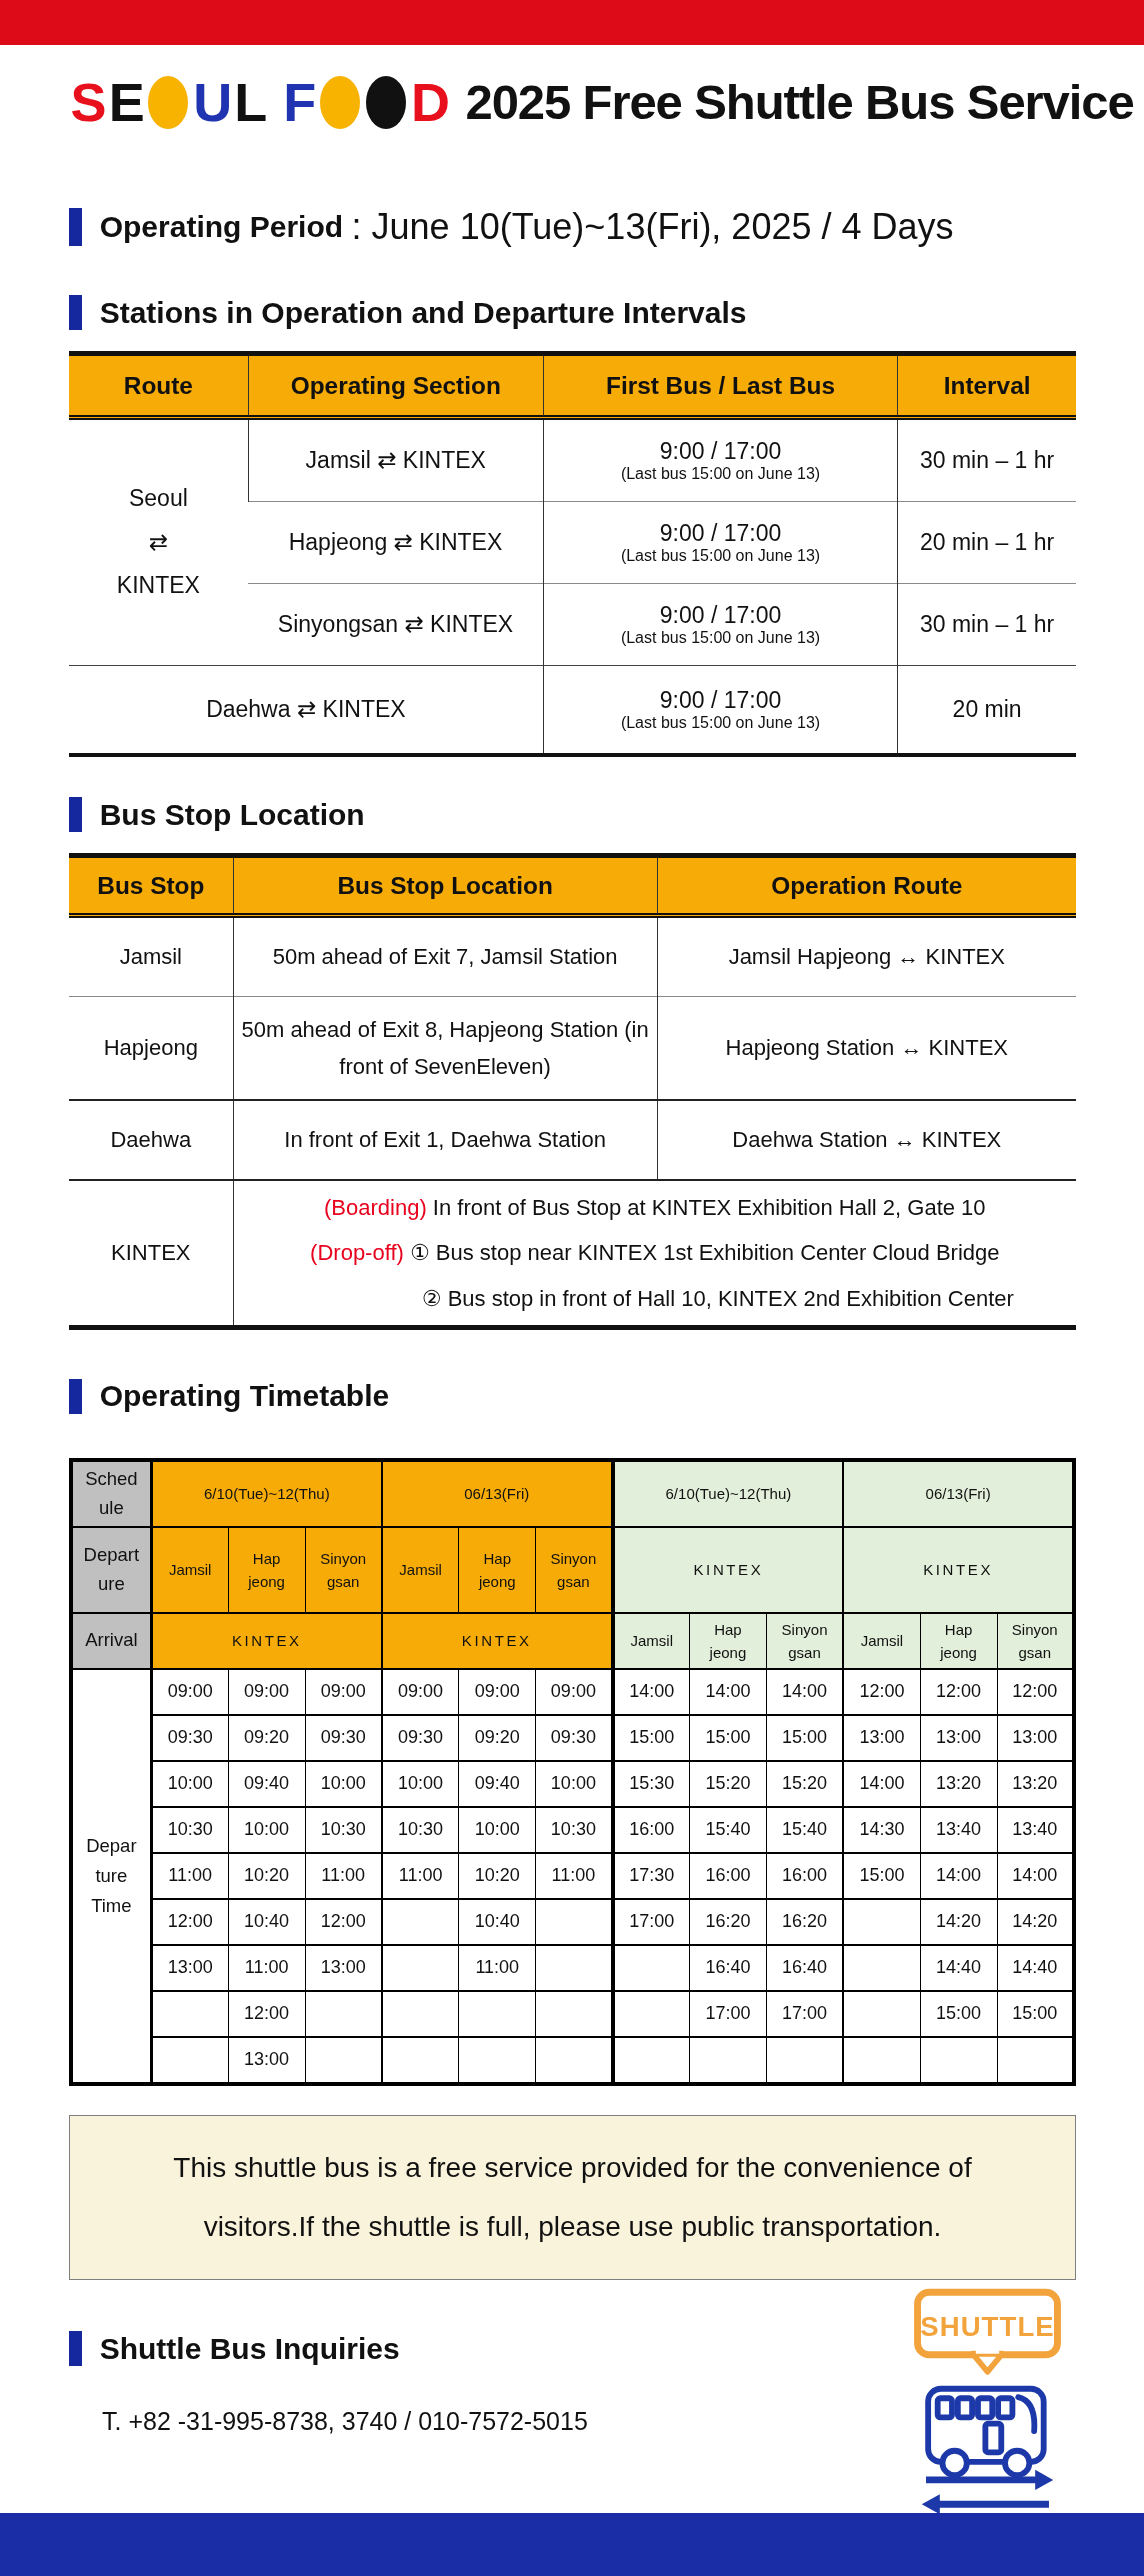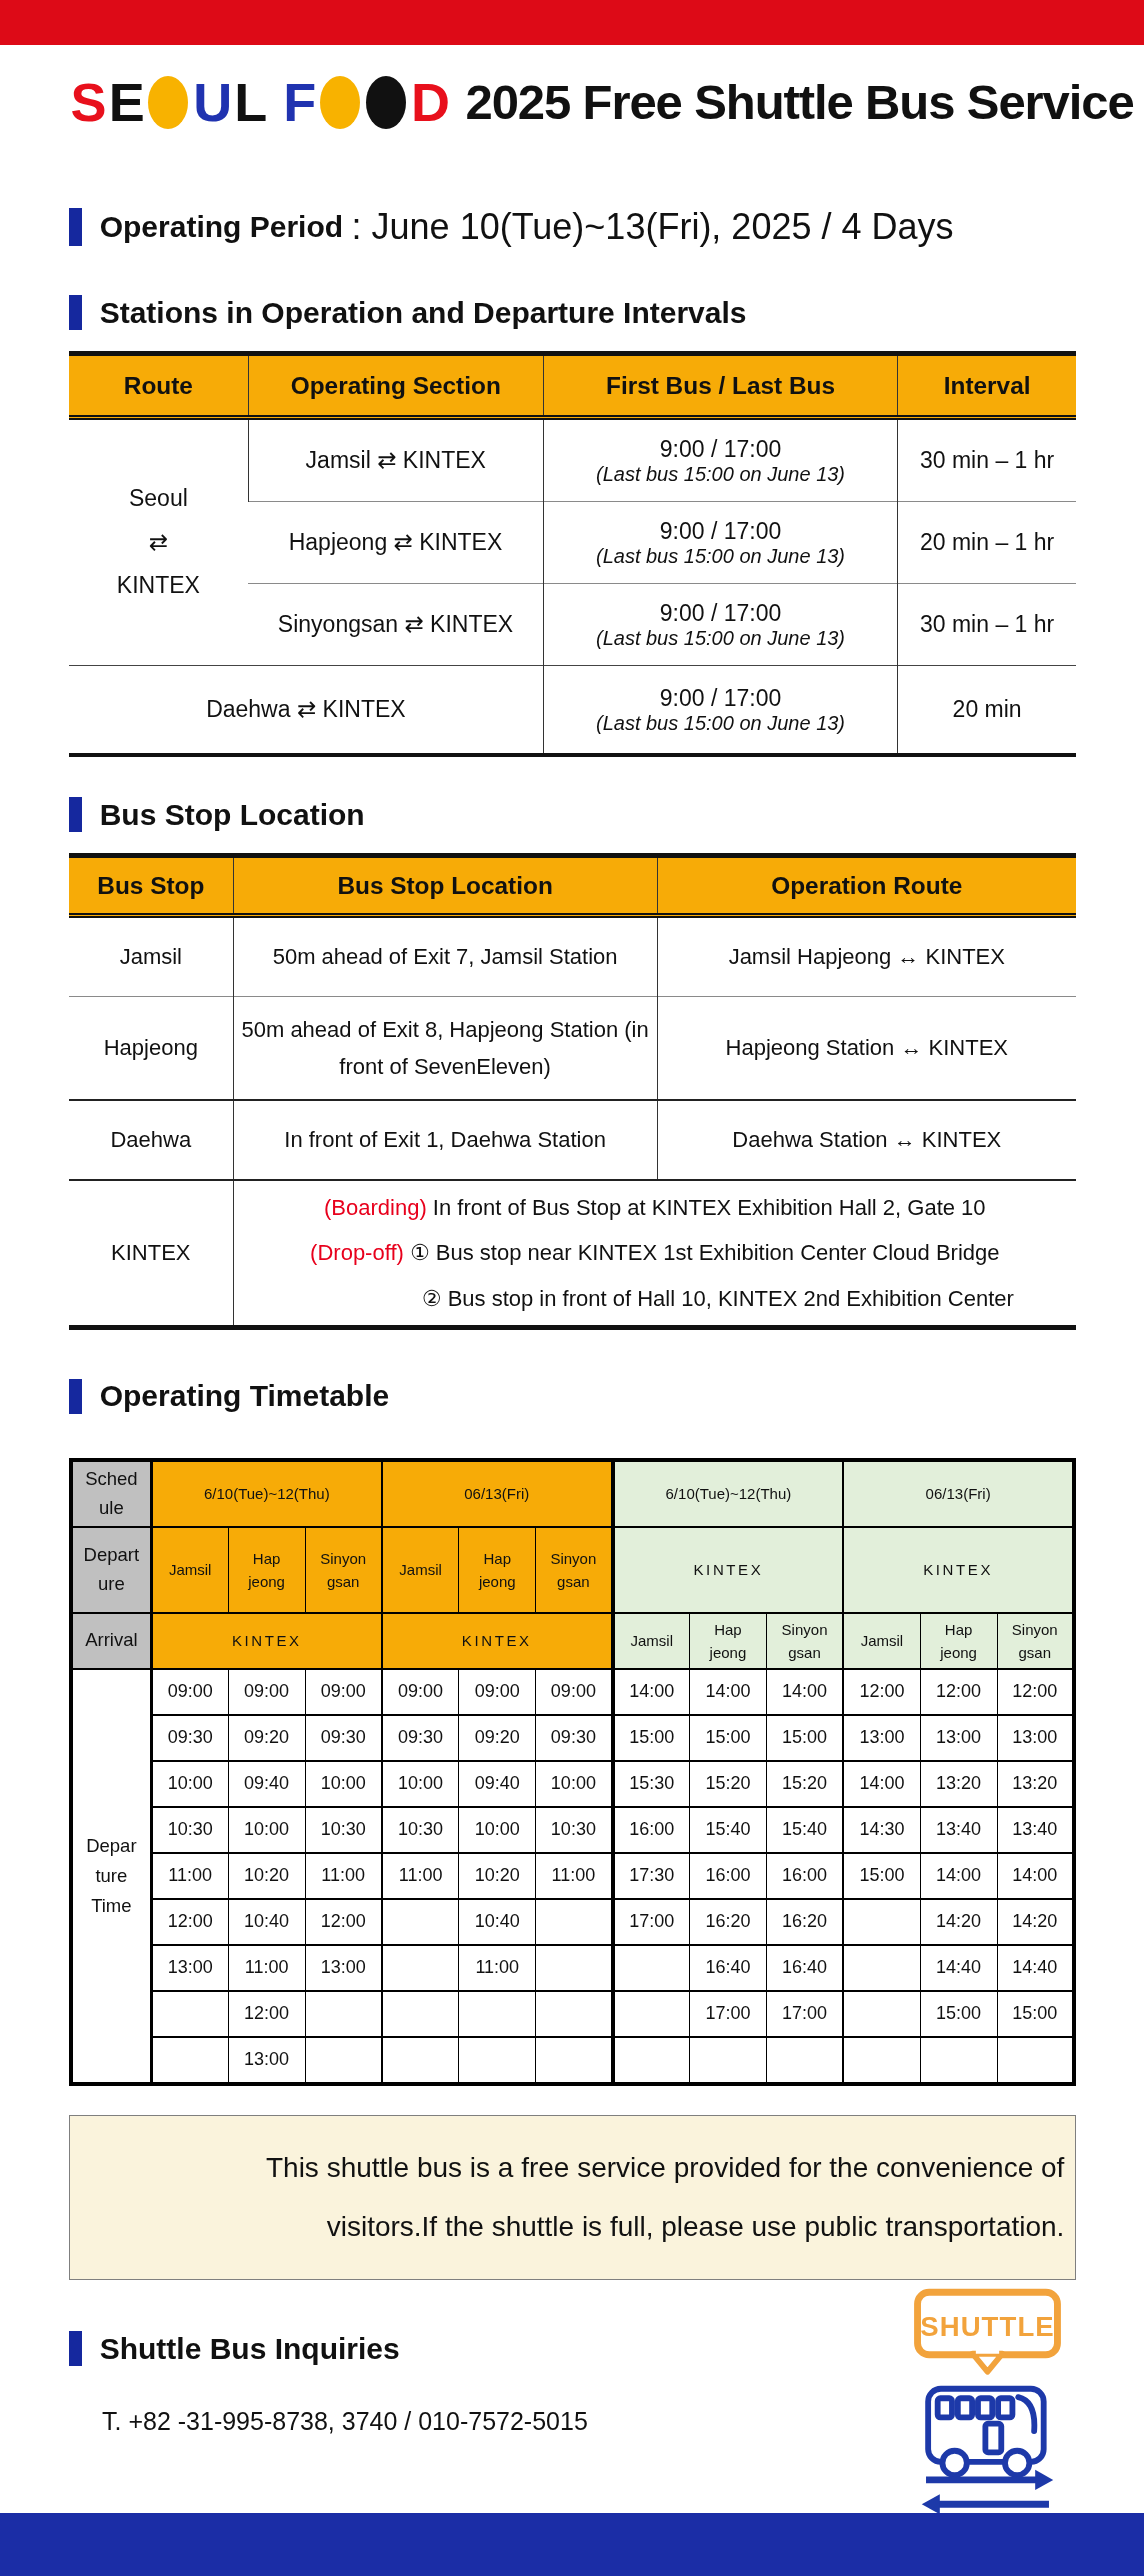--- a/index.html
+++ b/index.html
@@ -33,21 +33,21 @@
   table{border-collapse:collapse;width:100%;table-layout:fixed;}
   .t1{margin-top:21px;border-top:5.3px solid #111;border-bottom:4.8px solid #111;}
   .t1 th{background:#F7AB07;height:57px;font-size:24.4px;font-weight:600;
          border-bottom:5.3px double #111;}
   .t1 th+th,.t1 td+td{border-left:1.1px solid #333;}
   .t1 td{height:79px;text-align:center;font-size:23px;font-weight:400;background:#fff;}
   .t1 tbody tr+tr td{border-top:1.1px solid #8a8a8a;}
   .t1 tr.daehwa td{border-top:1.6px solid #444;height:85px;}
   .t1 .route-cell{line-height:1.9;}
   .bus-main{display:block;font-size:23px;}
-  .bus-sub{display:block;font-size:20px;margin-top:0;font-style:italic;}
+  .bus-sub{display:block;font-size:16px;margin-top:0;}
 
   
   .t2{margin-top:21px;border-top:5.3px solid #111;border-bottom:5.8px solid #111;}
   .t2 th{background:#F7AB07;height:53px;font-size:24.4px;font-weight:600;
          border-bottom:5.3px double #111;}
   .t2 th+th,.t2 td+td{border-left:1.1px solid #333;}
   .t2 td{text-align:center;font-size:22px;background:#fff;padding:4.2px 7.4px;}
   .t2 tbody tr+tr td{border-top:1.1px solid #8a8a8a;}
   .t2 tr.r1 td{height:70px;}
   .t2 tr.r2 td{height:93px;line-height:1.7;}
@@ -71,21 +71,21 @@
   .tt .half-end{border-right-width:4.8px;}
   .tt .kintex-span{letter-spacing:2.6px;}
   .tt .r-date{height:67px;}
   .tt .r-dep{height:86px;}
   .tt .r-arr{height:56px;}
   .tt .dep-time{background:#fff;border-right-width:3.7px;font-size:18.5px;line-height:1.6;}
   .preline{white-space:pre-line;}
 
   
   .notice{margin-top:29px;background:#FAF3DC;border:1.6px solid #7F7F7F;
-          text-align:right;padding:23px 10.6px;line-height:2.1;font-size:28px;}
+          text-align:center;padding:23px 10.6px;line-height:2.1;font-size:28px;}
 
   
   .phone{margin-top:41px;padding-left:33px;font-size:25px;}
   .shuttle-art{position:absolute;right:78px;top:2288px;width:159px;height:229px;}
 </style>
 </head>
 <body>
 
 <div class="page">
   <div class="topbar"></div>

